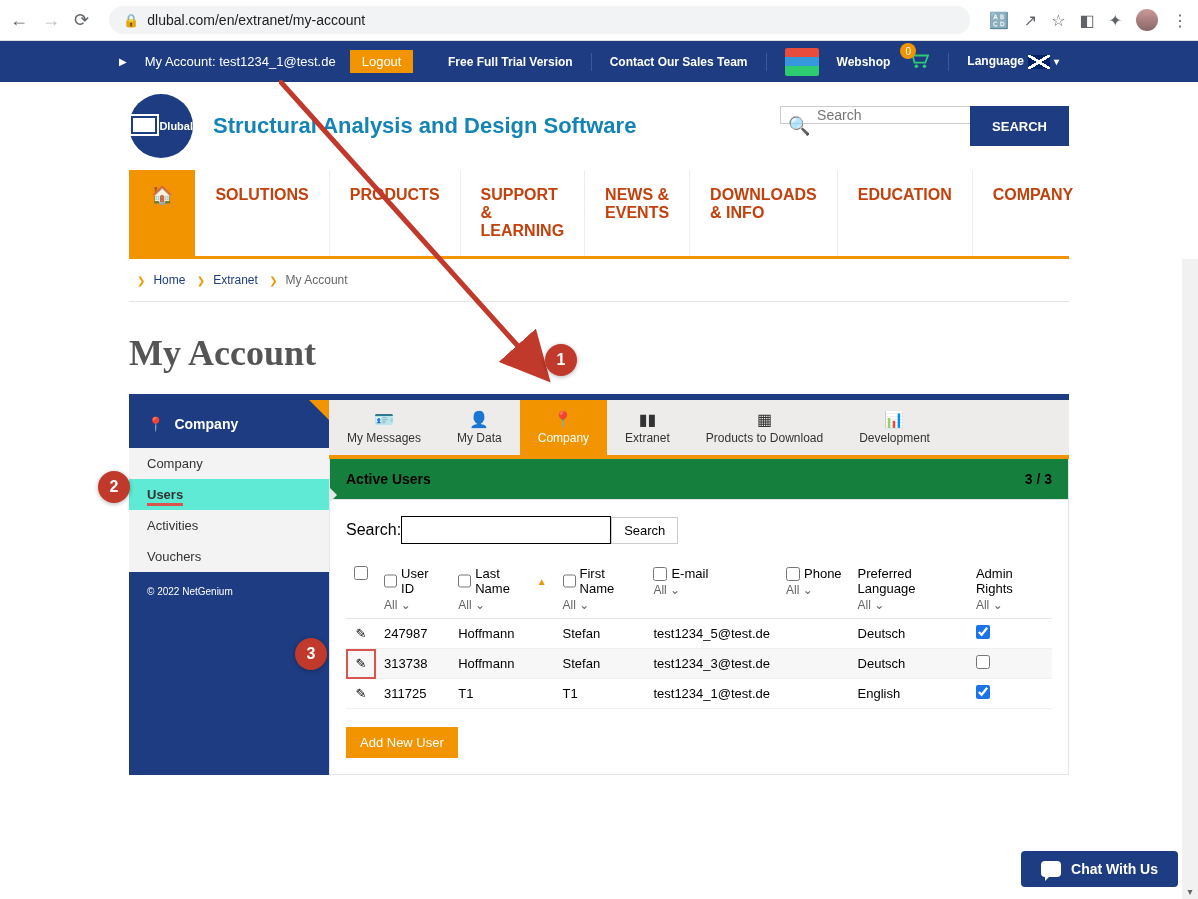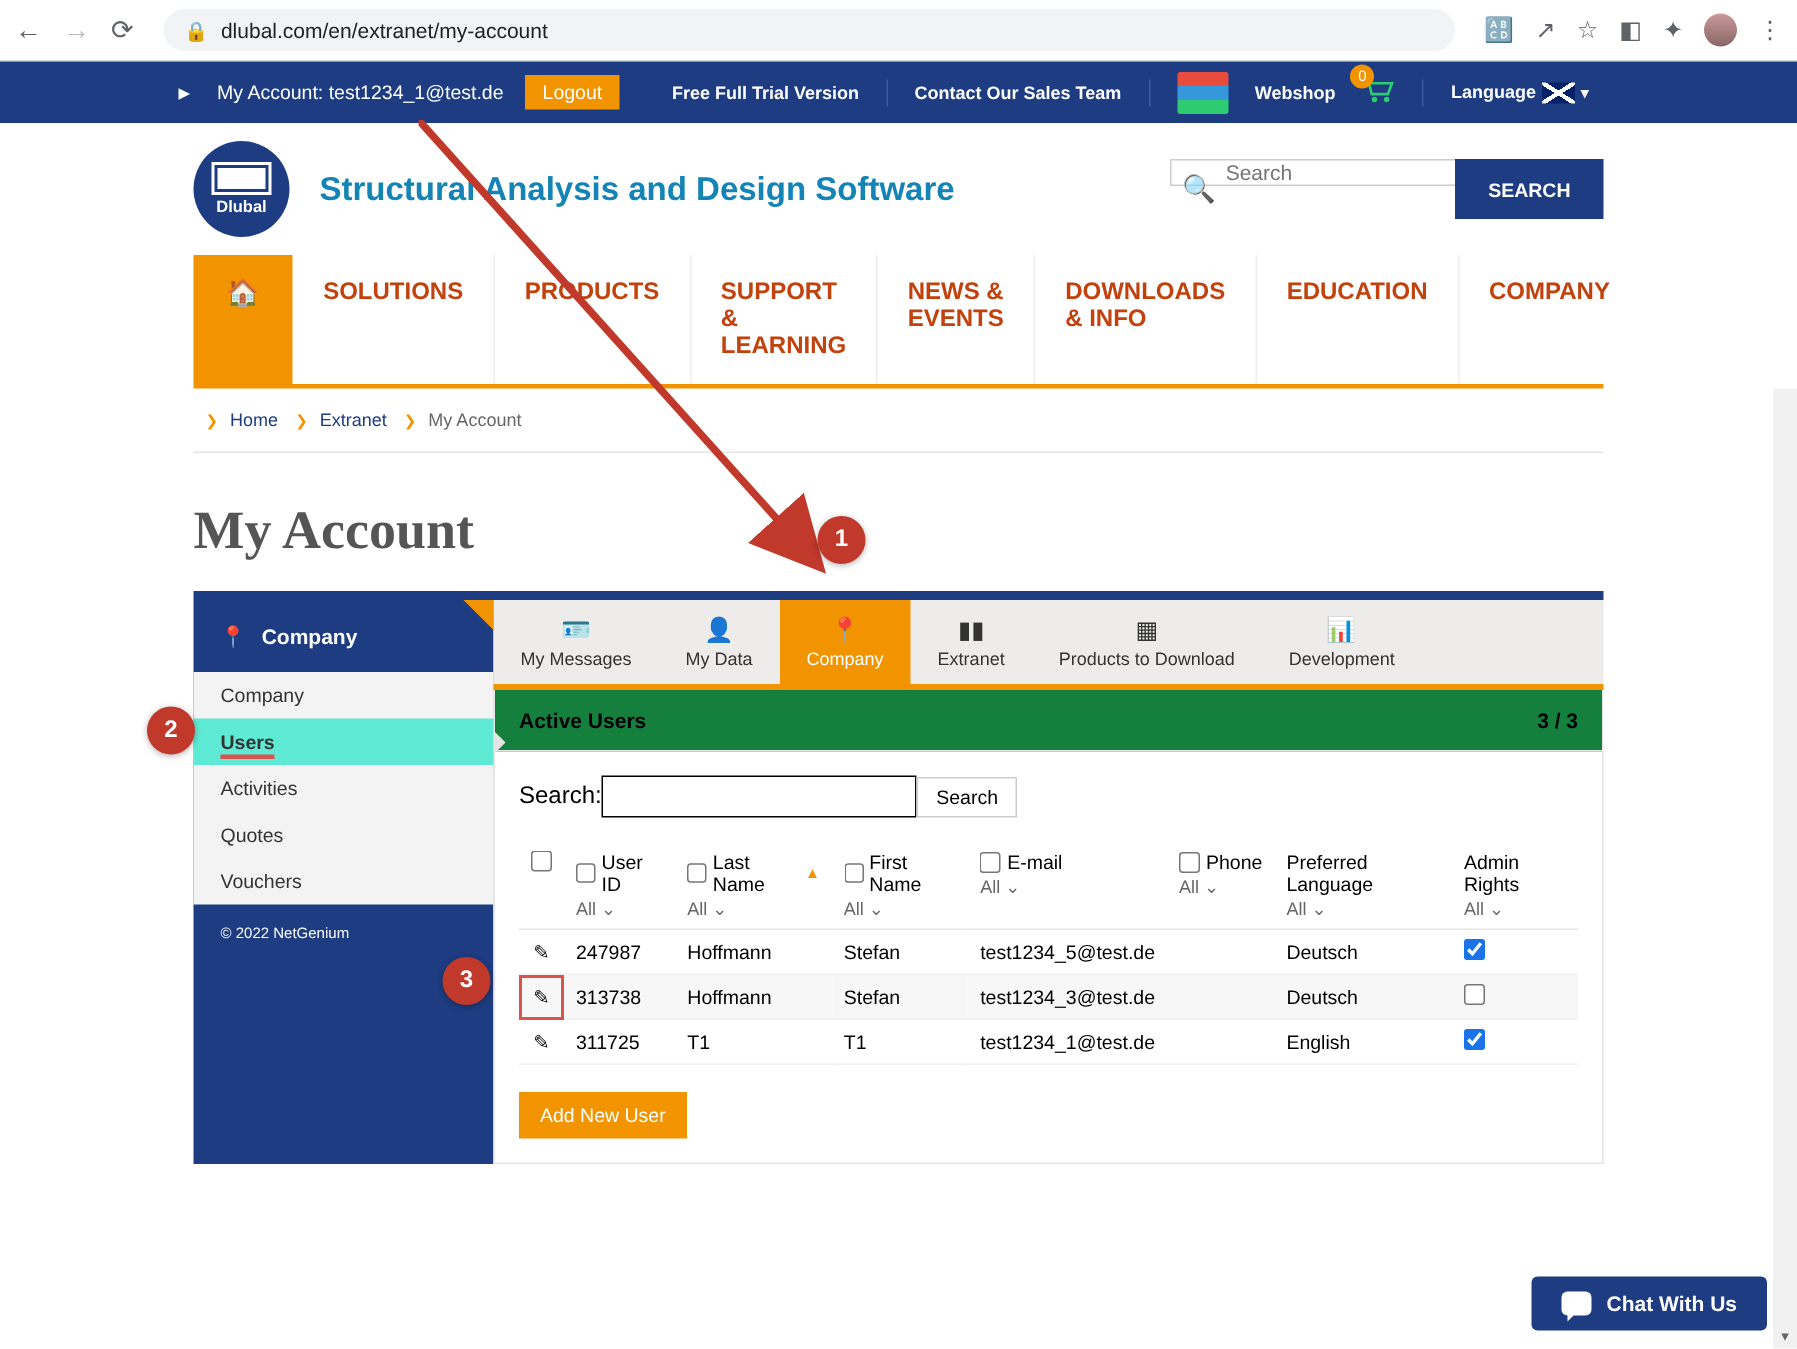--- a/index.html
+++ b/index.html
@@ -39,21 +39,21 @@
 .cart { position:relative; }
 .cart-badge { position:absolute; top:-8px; left:-8px; width:16px; height:16px; border-radius:50%; background:#f29400; font-size:10px; display:flex; align-items:center; justify-content:center; }
 .cart-svg { width:22px; height:18px; }
 .flag { width:22px; height:14px; background:linear-gradient(#012169 0 100%); position:relative; display:inline-block; vertical-align:middle; margin-left:4px;}
 .flag::before{content:"";position:absolute;inset:0;background:linear-gradient(to bottom right, transparent 44%, #fff 44% 56%, transparent 56%), linear-gradient(to bottom left, transparent 44%, #fff 44% 56%, transparent 56%);}
 .chev { font-size:10px; margin-left:4px;}
 
 
 .header-row { background:#fff; }
 .header-inner { width:940px; margin:0 auto; display:flex; align-items:center; height:88px; gap:20px; }
-.logo { width:64px; height:64px; border-radius:50%; background:#1d3c81; display:flex; flex-direction:column; align-items:center; justify-content:center; color:#fff; font-weight:bold; font-size:11px; }
+.logo { width:64px; height:64px; border-radius:50%; background:#1d3c81; display:flex; flex-direction:row; align-items:center; justify-content:center; color:#fff; font-weight:bold; font-size:11px; }
 .logo-shape { width:40px; height:22px; background:#fff; position:relative; margin-bottom:2px; display:flex; align-items:center; justify-content:center;}
 .logo-shape::before { content:""; position:absolute; inset:2px; border:2px solid #1d3c81;}
 .tagline { color:#1384b5; font-size:22px; font-weight:700; }
 .searchbox { margin-left:auto; display:flex; height:40px; }
 .searchbox input { border:1px solid #ccc; border-right:none; padding:0 12px 0 36px; width:190px; font-size:14px; background:#fff; }
 .search-wrap { position:relative; }
 .search-wrap .mag { position:absolute; left:8px; top:9px; color:#555; font-size:18px;}
 .searchbox button { background:#1d3c81; color:#fff; border:none; padding:0 22px; font-weight:700; font-size:13px; cursor:pointer;}
 
 
@@ -234,21 +234,20 @@
   <div class="acct-side">
     <div class="acct-side-head">
       <span>📍</span>
       <span>Company</span>
       <span class="corner"></span>
     </div>
     <div class="acct-side-menu">
       <a>Company</a>
       <a class="active">Users</a>
       <a>Activities</a>
-      <a>Quotes</a>
       <a>Vouchers</a>
     </div>
     <div class="copyright">© 2022 NetGenium</div>
   </div>
 
   <div style="flex:1; display:flex; flex-direction:column;">
     <div class="acct-tabs">
       <div class="tabrow">
         <div class="tabitem"><span class="ticon">🪪</span><span>My Messages</span></div>
         <div class="tabitem"><span class="ticon">👤</span><span>My Data</span></div>

